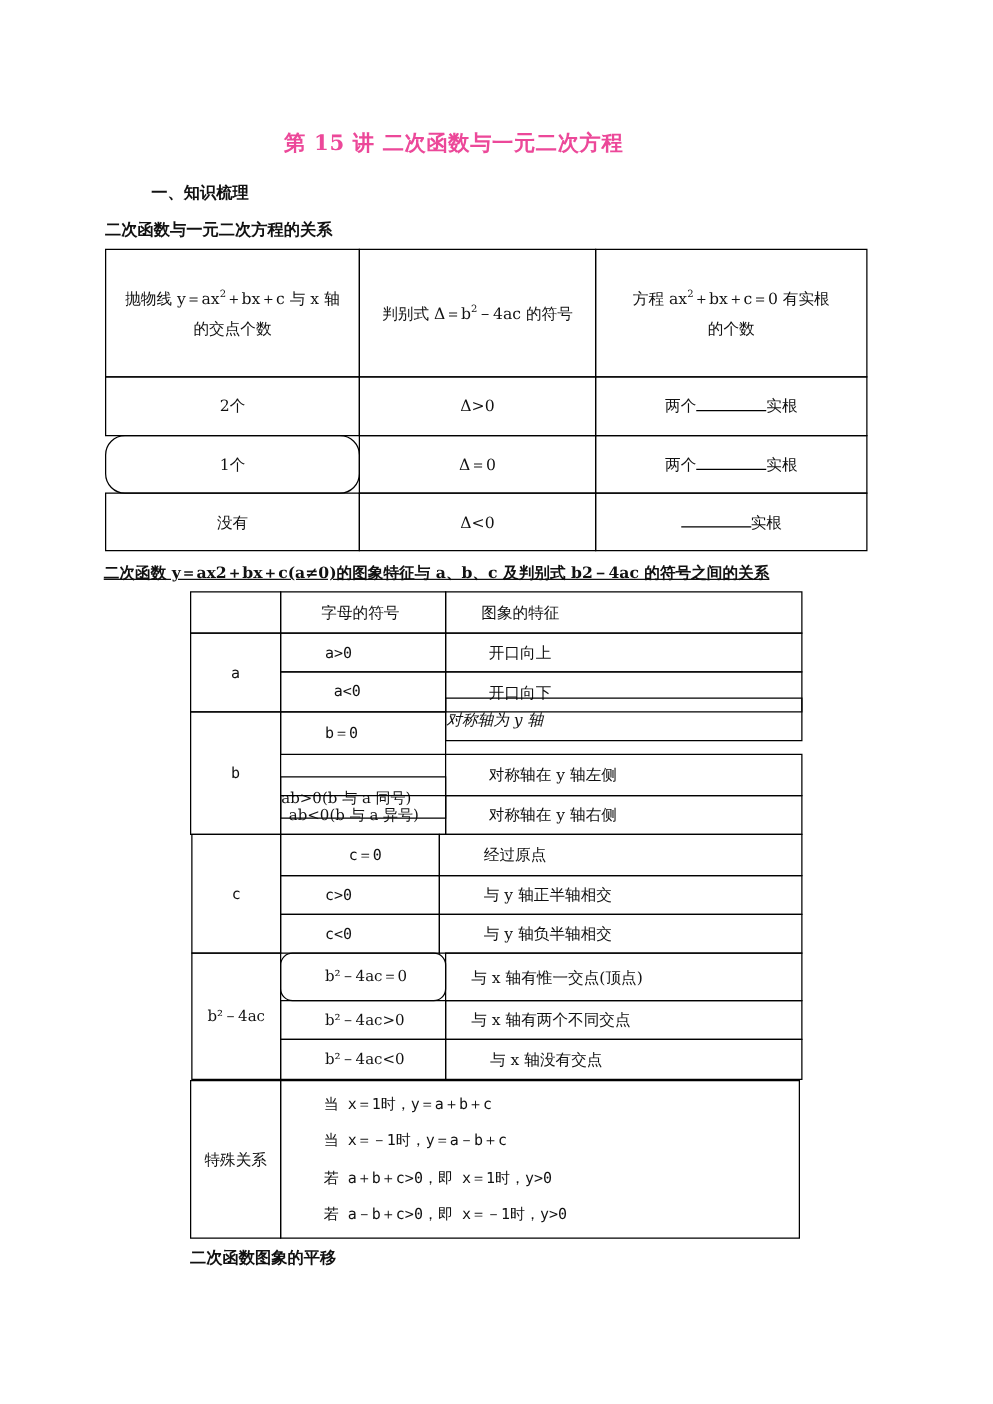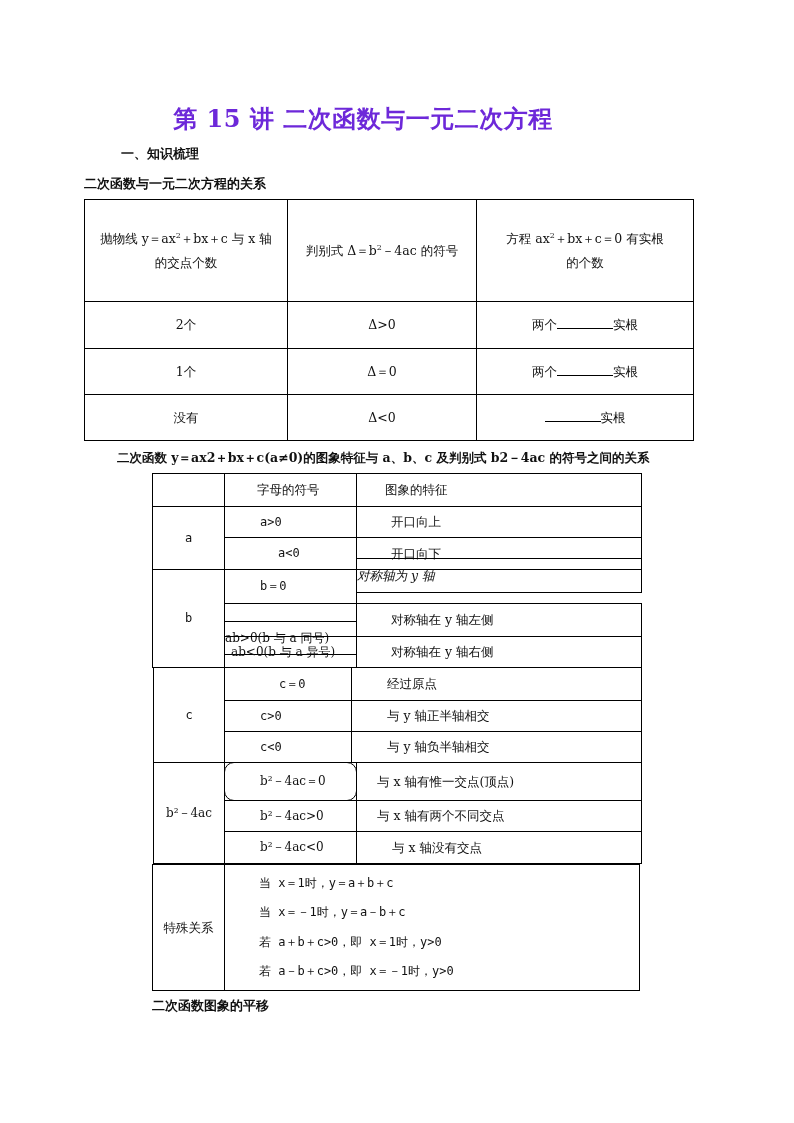--- a/index.html
+++ b/index.html
@@ -1,20 +1,20 @@
 <!DOCTYPE html>
 <html><head>
 <meta charset="utf-8">
 <style>
   html, body { margin: 0; padding: 0; background: #ffffff; }
   body { width: 794px; height: 1123px; position: relative; overflow: hidden;
          font-family: "DejaVu Serif", "Liberation Serif", serif; color: #111; }
   .abs { position: absolute; }
-  .title { left: 0; width: 726px; top: 103px; text-align: center; font-size: 24px;
-           font-weight: bold; color: #6d28d9; letter-spacing: 0.5px; }
+  .title { left: 0; width: 726px; top: 103px; text-align: center; font-size: 17px;
+           font-weight: bold; color: #ec4899; letter-spacing: 0.5px; }
   .section { left: 121px; top: 145px; font-size: 13px; font-weight: bold; }
   .caption { font-size: 13px; font-weight: bold; text-align: left; }
   .cell { position: absolute; box-sizing: border-box; border: 1px solid #000;
           display: flex; align-items: center; font-size: 12.5px; line-height: 1.9; }
   .cell.center { justify-content: center; text-align: center; }
   .cell.left { justify-content: flex-start; }
   .cell .txt { display: block; }
   .mono { font-family: "DejaVu Sans Mono", "Liberation Mono", monospace; font-size: 12px; }
   .blank { display: inline-block; width: 56px; border-bottom: 1px solid #000; height: 14px; vertical-align: baseline; }
   sup { font-size: 8px; }
@@ -47,45 +47,45 @@
       <span>的个数</span>
     </span>
   </div>
 
   <div class="cell center" style="left:84px;top:301px;width:204px;height:48px;">2个</div>
   <div class="cell center" style="left:287px;top:301px;width:190px;height:48px;">Δ&gt;0</div>
   <div class="cell center" style="left:476px;top:301px;width:218px;height:48px;">
     <span class="txt"><span>两个</span><span class="blank"></span><span>实根</span></span>
   </div>
 
-  <div class="cell center" style="left:84px;top:348px;width:204px;height:47px;">1个</div>
+  <div class="cell center" style="left:84px;top:348px;width:204px;height:47px;border-radius:16px;">1个</div>
   <div class="cell center" style="left:287px;top:348px;width:190px;height:47px;">Δ＝0</div>
   <div class="cell center" style="left:476px;top:348px;width:218px;height:47px;">
     <span class="txt"><span>两个</span><span class="blank"></span><span>实根</span></span>
   </div>
 
   <div class="cell center" style="left:84px;top:394px;width:204px;height:47px;">没有</div>
   <div class="cell center" style="left:287px;top:394px;width:190px;height:47px;">Δ&lt;0</div>
   <div class="cell center" style="left:476px;top:394px;width:218px;height:47px;">
     <span class="txt"><span></span><span class="blank"></span><span>实根</span></span>
   </div>
 </div>
 
-<div class="abs caption" style="left:117px;width:620px;top:450px;font-size:12.5px;">二次函数 y＝ax2＋bx＋c(a≠0)的图象特征与 a、b、c 及判别式 b2－4ac 的符号之间的关系</div>
+<div class="abs caption" style="left:83px;width:620px;top:450px;font-size:12.5px;text-decoration:underline;">二次函数 y＝ax2＋bx＋c(a≠0)的图象特征与 a、b、c 及判别式 b2－4ac 的符号之间的关系</div>
 
 <div>
 
   <div class="cell center" style="left:152px;top:473px;width:73px;height:34px;"></div>
   <div class="cell left" style="left:224px;top:473px;width:133px;height:34px;padding-left:32px;">字母的符号</div>
   <div class="cell left" style="left:356px;top:473px;width:286px;height:34px;padding-left:28px;">图象的特征</div>
 
   <div class="cell center mono" style="left:152px;top:506px;width:73px;height:64px;">a</div>
   <div class="cell left mono" style="left:224px;top:506px;width:133px;height:32px;padding-left:35px;">a&gt;0</div>
   <div class="cell left" style="left:356px;top:506px;width:286px;height:32px;padding-left:34px;">开口向上</div>
-  <div class="cell left mono" style="left:224px;top:537px;width:133px;height:33px;padding-left:53px;">a&lt;0</div>
+  <div class="cell left mono" style="left:224px;top:537px;width:133px;height:33px;padding-left:42px;">a&lt;0</div>
   <div class="cell left" style="left:356px;top:537px;width:286px;height:33px;padding-left:34px;">开口向下</div>
 
   <div class="cell center mono" style="left:152px;top:569px;width:73px;height:99px;">b</div>
   <div class="cell left mono" style="left:224px;top:569px;width:133px;height:35px;padding-left:35px;">b＝0</div>
   <div class="cell left" style="left:356px;top:558px;width:286px;height:35px;font-style:italic;">对称轴为 y 轴</div>
   <div class="cell left" style="left:224px;top:603px;width:133px;height:34px;padding-left:0;font-size:12px;margin-top:18px;">ab&gt;0(b 与 a 同号)</div>
   <div class="cell left" style="left:356px;top:603px;width:286px;height:34px;padding-left:34px;">对称轴在 y 轴左侧</div>
   <div class="cell left" style="left:224px;top:636px;width:133px;height:32px;padding-left:6px;font-size:12px;">ab&lt;0(b 与 a 异号)</div>
   <div class="cell left" style="left:356px;top:636px;width:286px;height:32px;padding-left:34px;">对称轴在 y 轴右侧</div>
 

